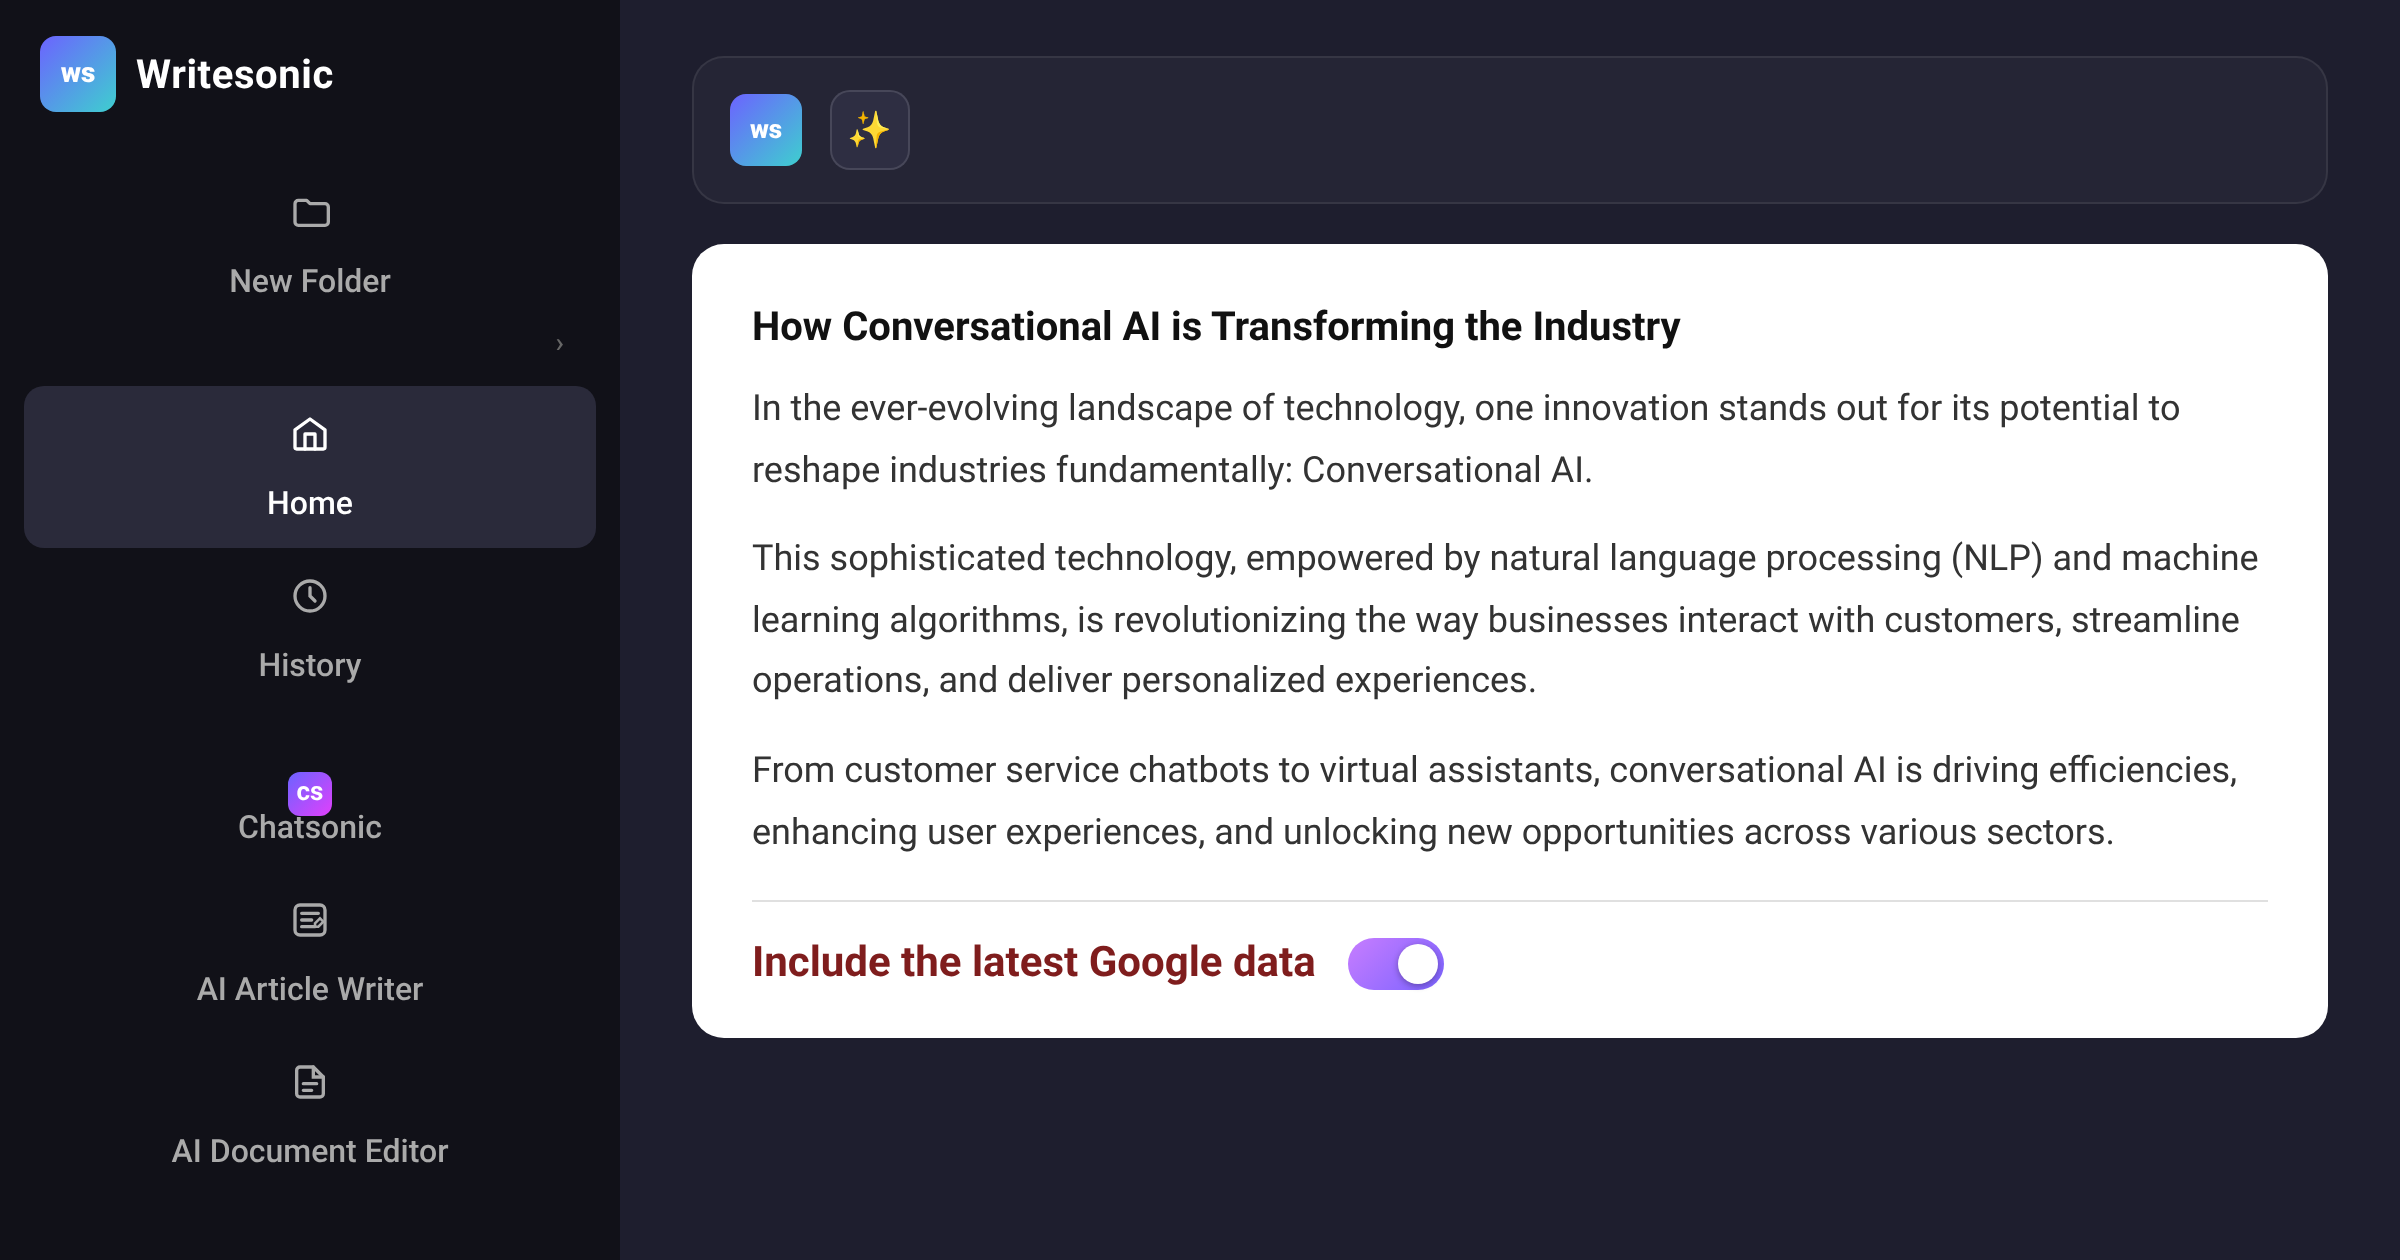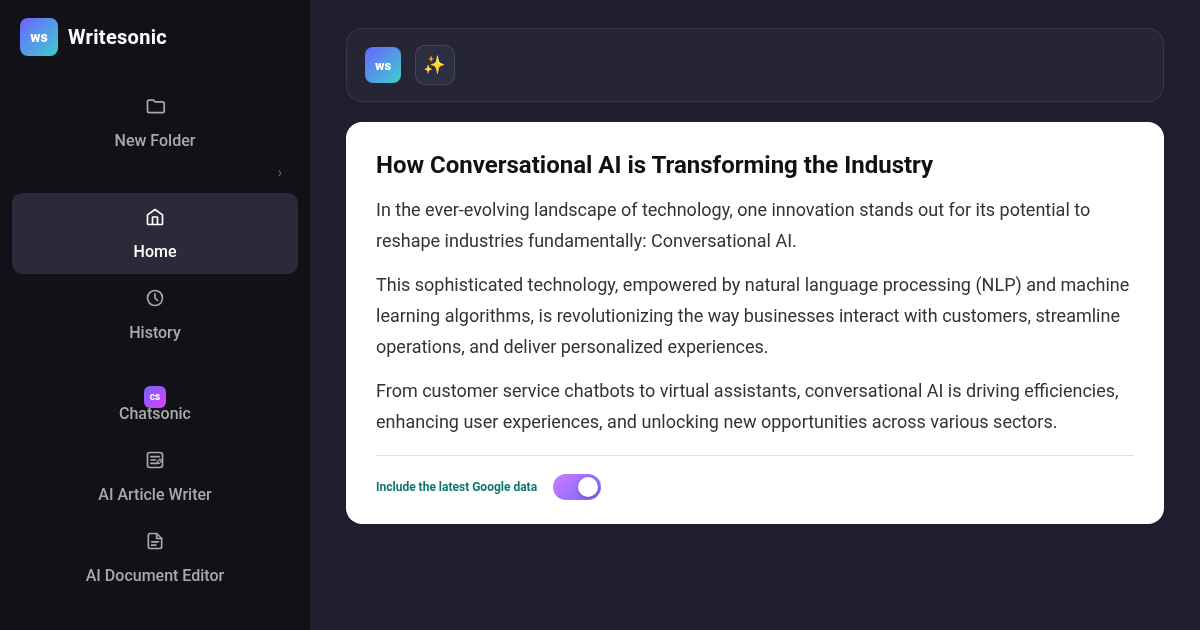--- a/index.html
+++ b/index.html
@@ -163,21 +163,21 @@
     .article-card {
       background: white;
       border-radius: 16px;
       padding: 28px 30px 24px;
       display: flex;
       flex-direction: column;
       gap: 14px;
     }
 
     .article-title {
-      font-size: 24px;
+      font-size: 20px;
       font-weight: 700;
       color: #111;
       line-height: 1.3;
     }
 
     .article-body {
       font-size: 18px;
       color: #333;
       line-height: 1.7;
     }
@@ -188,23 +188,23 @@
       margin: 4px 0;
     }
 
     .google-data-row {
       display: flex;
       align-items: center;
       gap: 16px;
     }
 
     .google-data-label {
-      font-size: 12px;
+      font-size: 21px;
       font-weight: 700;
-      color: #0f766e;
+      color: #7f1d1d;
     }
 
     
     .toggle {
       width: 48px;
       height: 26px;
       background: linear-gradient(135deg, #c77dff, #7b63ff);
       border-radius: 13px;
       position: relative;
       cursor: pointer;
@@ -265,21 +265,21 @@
         <svg width="20" height="20" viewBox="0 0 24 24" fill="none">
           <circle cx="12" cy="12" r="9" stroke="#aaa" stroke-width="2"></circle>
           <path d="M12 7v5l3 3" stroke="#aaa" stroke-width="2" stroke-linecap="round"></path>
         </svg>
       </span>
       <span class="label">History</span>
     </div>
 
     <div class="nav-item">
       <span class="icon">
-        <div style="width:22px;height:22px;background:linear-gradient(135deg,#6c63ff,#e040fb);border-radius:6px;display:flex;align-items:center;justify-content:center;font-size:10px;font-weight:700;color:white;margin-top:35px;">cs</div>
+        <div style="width:22px;height:22px;background:linear-gradient(135deg,#6c63ff,#e040fb);border-radius:6px;display:flex;align-items:center;justify-content:center;font-size:13px;font-weight:700;color:white;margin-top:35px;">cs</div>
       </span>
       <span class="label">Chatsonic</span>
     </div>
 
     <div class="nav-item">
       <span class="icon">
         <svg width="20" height="20" viewBox="0 0 24 24" fill="none">
           <rect x="3" y="3" width="18" height="18" rx="3" stroke="#aaa" stroke-width="2"></rect>
           <path d="M7 8h10M7 12h6M7 16h8" stroke="#aaa" stroke-width="2" stroke-linecap="round"></path>
           <path d="M15 14l3-3 2 2-3 3h-2v-2z" stroke="#aaa" stroke-width="1.5" stroke-linecap="round"></path>

